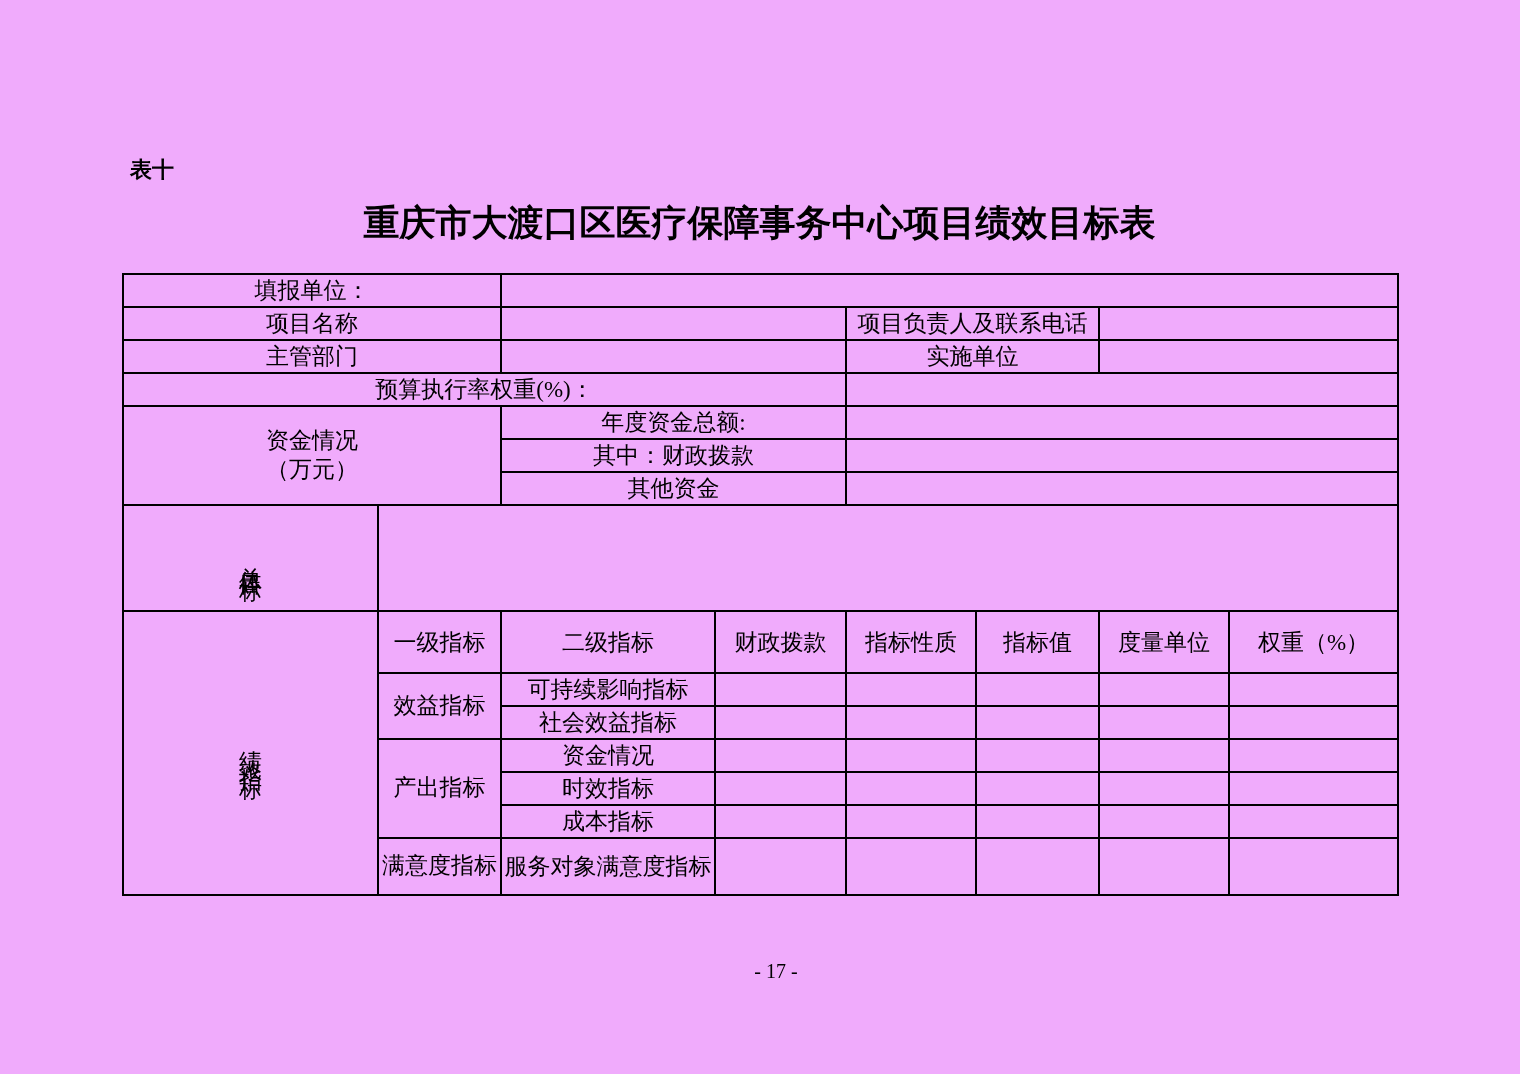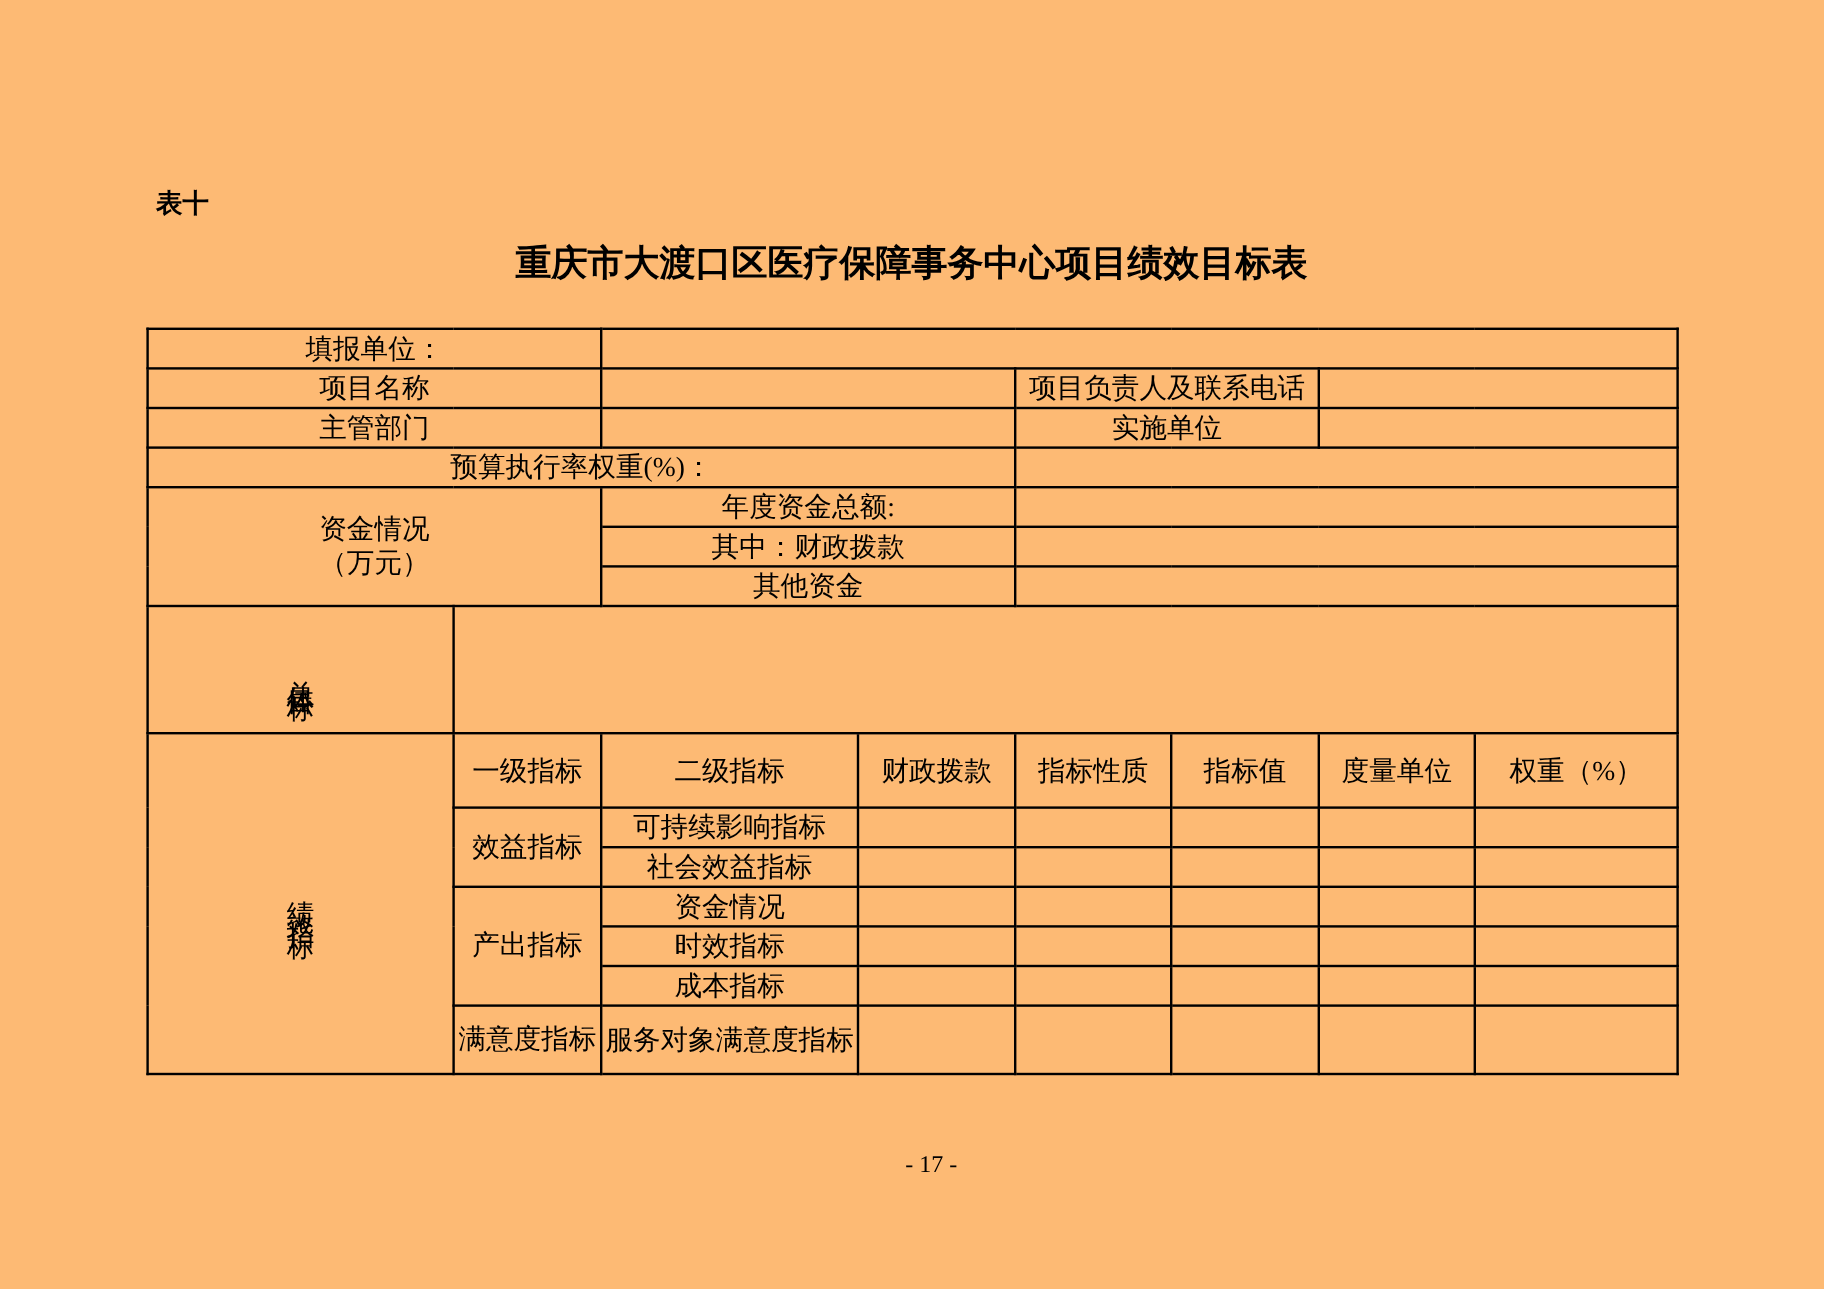--- a/index.html
+++ b/index.html
@@ -6,37 +6,37 @@
     margin: 0;
     padding: 0;
     background: #ffffff;
     font-family: "Liberation Serif", "DejaVu Serif", serif;
     color: #000000;
   }
   .page {
     position: relative;
     width: 1520px;
     height: 1074px;
-    background: #fdba74;
+    background: #f0abfc;
     overflow: hidden;
   }
   .form-tag {
     position: absolute;
     left: 130px;
     top: 155px;
     font-size: 22px;
     font-weight: bold;
   }
   .doc-title {
     position: absolute;
     left: 122px;
     top: 199px;
     width: 1275px;
     text-align: center;
-    font-size: 30px;
+    font-size: 36px;
     font-weight: bold;
     white-space: nowrap;
   }
   table.form {
     position: absolute;
     left: 122px;
     top: 273px;
     width: 1275px;
     border-collapse: collapse;
     table-layout: fixed;

